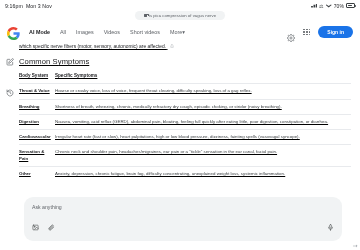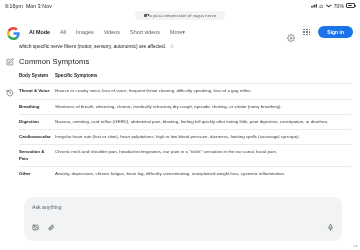--- a/index.html
+++ b/index.html
@@ -48,21 +48,21 @@
   .head-right { display:flex; align-items:center; gap:8px; }
   .gear { width:8px;height:8px; color:#5f6368; }
   .appsgrid { display:grid; grid-template-columns:repeat(3,1.6px); grid-template-rows:repeat(3,1.6px); gap:1.1px; }
   .appsgrid span { width:1.6px;height:1.6px;background:#5f6368;border-radius:50%; display:block;}
   .signin {
     background:#1a73e8; color:#fff; font-size:5px; font-weight:600;
     border:none; border-radius:9px; padding:3.4px 9px; cursor:pointer;
   }
 
   
-  .body { display:flex; height:calc(250px - 43px); }
+  .body { display:flex; height:calc(250px - 43px);text-decoration:underline; }
   .rail { width:19px; flex:0 0 19px; padding-top:9px;
           display:flex; flex-direction:column; align-items:center; gap:13px; }
   .rail svg { width:8px; height:8px; color:#5f6368; }
 
   .content { flex:1; padding-right:9px; overflow:hidden; position:relative; }
 
   .lead { font-size:4.9px; color:#202124; line-height:1.45; margin-bottom:7px; }
   .sharebtn { display:inline-block; vertical-align:middle; margin-left:2px; }
   .sharebtn svg { width:4px; height:4px; color:#9aa0a6; }
 

